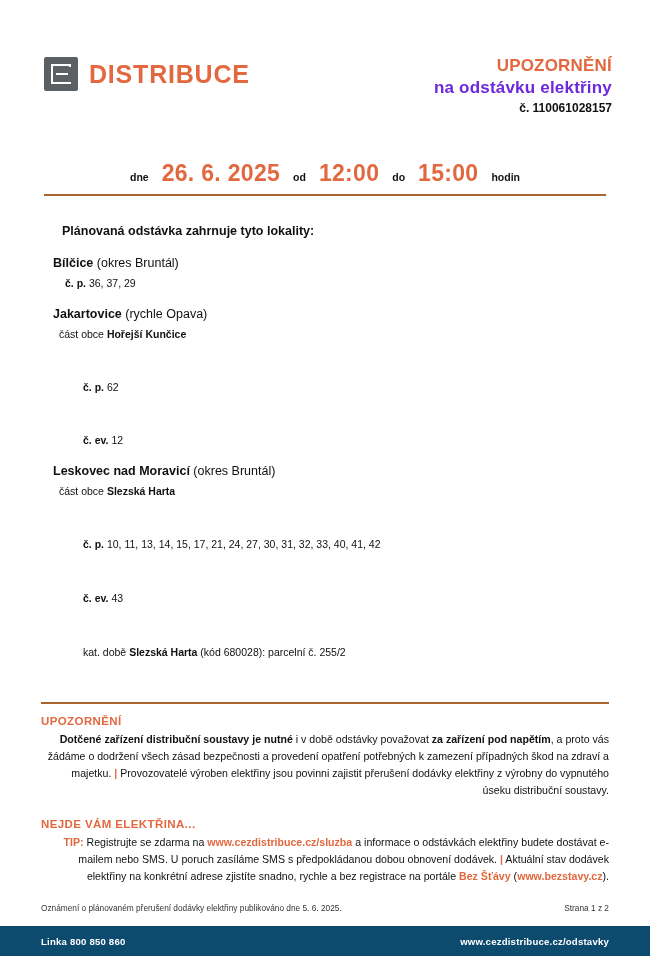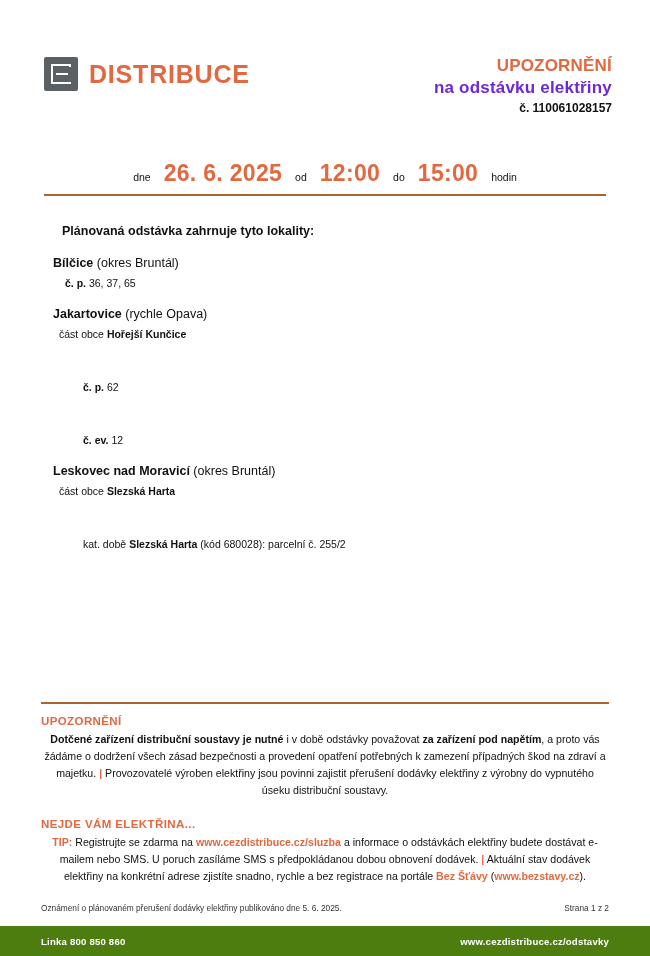--- a/index.html
+++ b/index.html
@@ -112,21 +112,21 @@
   .daterow {
     display: flex;
     align-items: baseline;
     justify-content: center;
     gap: 13px;
     padding-bottom: 7px;
   }
   .dlabel {
     font-size: 10.5px;
     color: #111;
-    font-weight: normal;
+    font-weight: bold;
   }
   .dvalue {
     color: #E2683F;
     font-size: 23px;
     font-weight: bold;
     letter-spacing: 0.3px;
   }
   .datebar-rule {
     height: 2px;
     background: #A9652F;
@@ -192,21 +192,21 @@
     color: #E2683F;
     font-size: 11.5px;
     font-weight: bold;
     letter-spacing: 0.4px;
     margin-bottom: 4px;
   }
   .notice-body {
     font-size: 10.6px;
     color: #111;
     line-height: 1.62;
-    text-align: center;
+    text-align: right;
   }
   .notice-body b { font-weight: bold; }
   .sep {
     color: #E2683F;
     font-weight: bold;
   }
   .org { color: #E2683F; font-weight: bold; }
   .notice-gap { height: 19px; }
 
   
@@ -222,21 +222,21 @@
     color: #333;
   }
 
   
   .footerbar {
     position: absolute;
     left: 0;
     bottom: 0;
     width: 650px;
     height: 30px;
-    background: #4d7c0f;
+    background: #0c4a6e;
     display: flex;
     align-items: center;
     justify-content: space-between;
     box-sizing: border-box;
     padding: 0 41px;
   }
   .footerbar .fb-text {
     color: #ffffff;
     font-size: 9.6px;
     font-weight: bold;
@@ -280,21 +280,21 @@
   <div class="localities">
     <div class="loc-intro">Plánovaná odstávka zahrnuje tyto lokality:</div>
 
     <div class="loc-block">
       <div class="loc-title">
         <span class="muni">Bílčice</span>
         <span class="district">(okres Bruntál)</span>
       </div>
       <div class="loc-line indent1">
         <span class="lbl">č. p.</span>
-        <span>36, 37, 65</span>
+        <span>36, 37, 29</span>
       </div>
     </div>
 
     <div class="loc-block">
       <div class="loc-title">
         <span class="muni">Jakartovice</span>
         <span class="district">(rychle Opava)</span>
       </div>
       <div class="loc-part">
         <span class="part-lbl">část obce</span>
@@ -313,20 +313,28 @@
     <div class="loc-block">
       <div class="loc-title">
         <span class="muni">Leskovec nad Moravicí</span>
         <span class="district">(okres Bruntál)</span>
       </div>
       <div class="loc-part">
         <span class="part-lbl">část obce</span>
         <span class="part-name">Slezská Harta</span>
       </div>
       <div class="loc-line indent2">
+        <span class="lbl">č. p.</span>
+        <span>10, 11, 13, 14, 15, 17, 21, 24, 27, 30, 31, 32, 33, 40, 41, 42</span>
+      </div>
+      <div class="loc-line indent2">
+        <span class="lbl">č. ev.</span>
+        <span>43</span>
+      </div>
+      <div class="loc-line indent2">
         <span>kat. době</span>
         <span class="kat-name">Slezská Harta</span>
         <span>(kód 680028):</span>
         <span>parcelní č. 255/2</span>
       </div>
     </div>
   </div>
 
   <div class="notices">
     <div class="notice-rule"></div>

